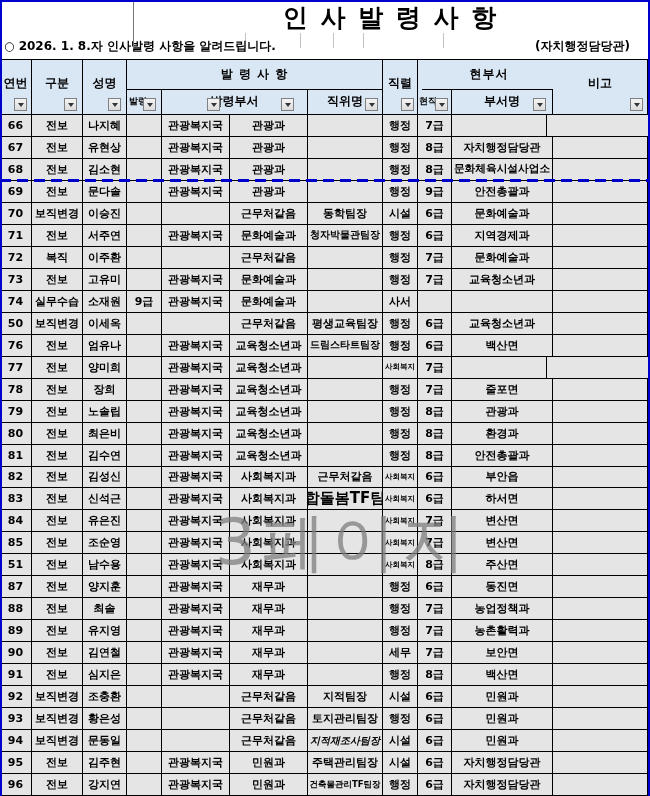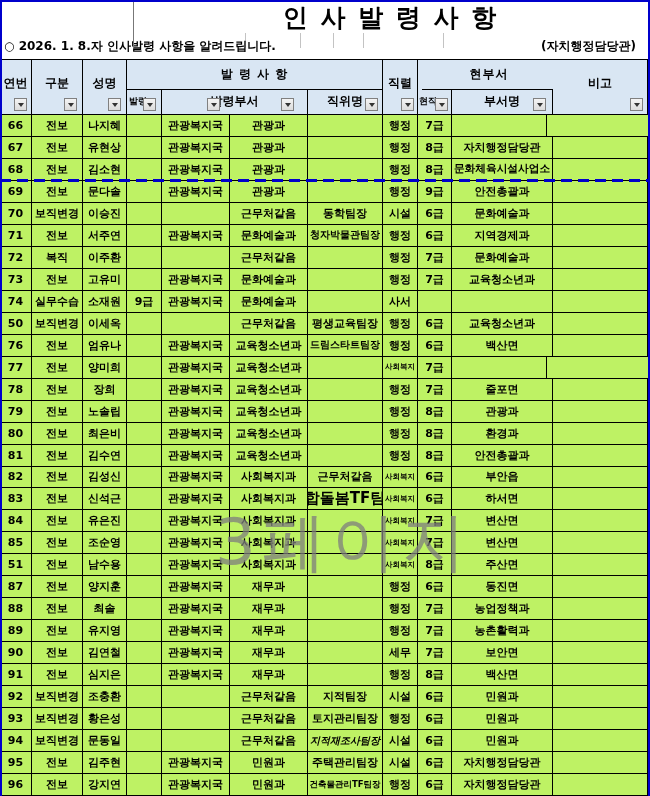--- a/index.html
+++ b/index.html
@@ -1,38 +1,38 @@
 <!DOCTYPE html>
 <html><head>
 <meta charset="utf-8">
 <style>
   html,body { margin:0; padding:0; background:#fff; }
   .sheet {
-    position:relative; width:650px; height:796px; background:#bef264;
+    position:relative; width:650px; height:796px; background:#e5e5e5;
     font-family:"DejaVu Sans","Liberation Sans",sans-serif; color:#000; overflow:hidden;
   }
   
   .edge { position:absolute; background:#0000cc; z-index:10; }
   .edge-top { left:0; top:0; width:650px; height:2px; }
   .edge-left { left:0; top:0; width:2px; height:796px; }
   .edge-right { right:0; top:0; width:2px; height:796px; }
 
   
   .title-row { position:absolute; left:0; top:2px; width:648px; height:31px;
     border-bottom:1px solid #000; border-right:1px solid #000; box-sizing:content-box; background:#fff; }
   .title-divider { position:absolute; left:133px; top:2px; width:1px; height:46px; background:#777; z-index:2; }
   .title-text { position:absolute; left:133px; top:2px; width:515px; height:31px; line-height:31px;
     text-align:center; font-size:25px; font-weight:bold; letter-spacing:2px; }
 
   
   .notice-row { position:absolute; left:0; top:33px; width:648px; height:26px;
     border-bottom:1px solid #000; border-right:1px solid #0369a1; font-size:12px; font-weight:bold; background:#fff; }
   .ngrid { position:absolute; top:0; width:1px; height:15px; background:#c3c3c3; }
   .notice-text { position:absolute; left:4px; top:0; line-height:27px; white-space:nowrap; }
-  .notice-right { position:absolute; right:12px; top:0; line-height:27px; white-space:nowrap; }
+  .notice-right { position:absolute; right:18px; top:0; line-height:27px; white-space:nowrap; }
 
   
   .thead { position:absolute; left:0; top:60px; width:648px; height:55px; box-sizing:border-box;
     border-bottom:1px solid #000; background:#d9e6f3; font-weight:bold; z-index:1; }
   .hcell { position:absolute; box-sizing:border-box; border-right:1px solid #000; background:#d9e6f3; }
   .hfull { top:0; height:54px; }
   .hsub  { top:30px; height:24px; }
   .hgrp  { top:0; height:30px; border-bottom:1px solid #000; }
   .h-no{left:0;width:32px} .h-cat{left:32px;width:51px} .h-name{left:83px;width:44px}
   .h-appt-group{left:127px;width:256px} .h-appt-grade{left:127px;width:35px}

